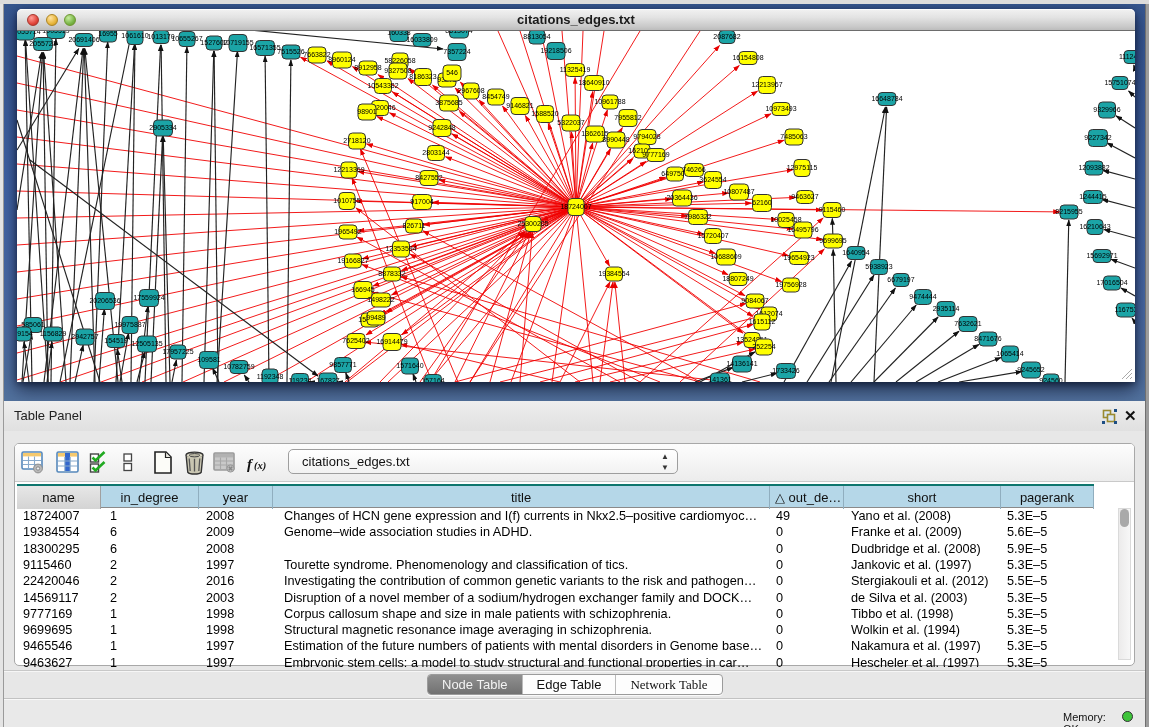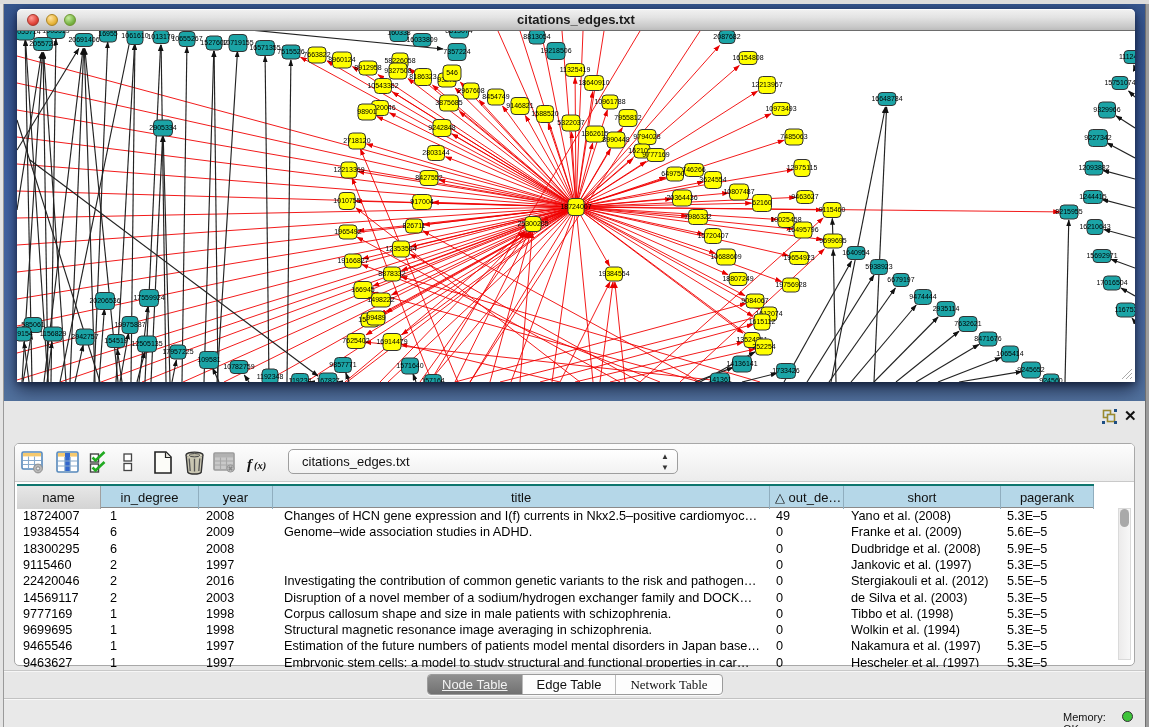--- a/index.html
+++ b/index.html
@@ -26,21 +26,21 @@
 #thead { left:17px; top:484px; width:1077px; height:24px; background:#b5d7e8; border-bottom:1px solid #8a8a8a; border-top:2px solid #0f766e; }
 .hc { position:absolute; top:0; height:23px; border-right:1px solid #90aebf; font-size:13px; color:#111; text-align:center; line-height:23px; }
 .hc.name { background:linear-gradient(180deg,#e7e7e7,#d4d4d4); border-right:1px solid #a0a0a0; }
 #rows { position:absolute; left:17px; top:509px; width:1083px; height:158px; overflow:hidden; }
 .trow { position:absolute; left:0; width:1083px; height:16px; font-size:12.7px; color:#000; }
 .trow span { position:absolute; top:0; white-space:nowrap; }
 #vsb { left:1118px; top:508px; width:13px; height:152px; background:linear-gradient(90deg,#ecebeb,#f7f7f7); border:1px solid #dadada; }
 #vsb .th { position:absolute; left:1px; top:0px; width:9px; height:18px; background:#a9a9a9; border-radius:5px; }
 #tabs { left:427px; top:674px; height:21px; border:1px solid #9b9b9b; border-radius:4px; background:#fdfdfd; overflow:hidden; box-shadow:0 1px 0 rgba(255,255,255,0.8); }
 .tab { float:left; height:21px; line-height:20px; font-size:13px; padding:0 14px; color:#111; border-right:1px solid #bbb; }
-.tab.sel { background:linear-gradient(180deg,#909090,#6e6e6e); color:#f3f3f3;text-decoration:underline; }
+.tab.sel { background:linear-gradient(180deg,#909090,#6e6e6e); color:#f3f3f3; }
 #tabs .tab:last-child { border-right:none;font-family:Liberation Serif, serif; }
 #hline { left:4px; top:670px; width:1141px; height:1px; background:#c8c8c8; box-shadow:0 1px 0 #f6f6f6; }
 #sbar { left:4px; top:698px; width:1141px; height:29px; background:#e9e9e9; border-top:1px solid #c2c2c2; box-shadow:inset 0 1px 0 #f8f8f8; }
 #mem { left:1063px; top:711px; font-size:11px; color:#111; }
 #memdot { left:1122px; top:711px; width:11px; height:11px; border-radius:50%; background:#3ec43a; border:1.5px solid #333; }
 #frame-top { left:0; top:0; width:1149px; height:4px; background:#dcdcdc; }
 #frame-left { left:0; top:4px; width:4px; height:723px; background:#e4e4e4; border-right:1px solid #9a9a9a; }
 #frame-right { left:1145px; top:4px; width:4px; height:723px; background:#9c9c9c; border-left:1px solid #6f6f6f; }
 </style></head>
 <body>
@@ -551,20 +551,23 @@
 <rect x="568" y="198.5" width="16" height="17" rx="4" fill="#ffff00" stroke="#333" stroke-width="1"></rect>
 <text x="576" y="209.4" font-size="7" fill="#000" text-anchor="middle">18724007</text>
 </svg>
       <svg class="grip" viewBox="0 0 12 12">
             <path d="M11 1L1 11M11 5L5 11M11 9L9 11" stroke="#aaa" stroke-width="1"></path>
           </svg>
     </div>
   </div>
 </div>
 <div class="abs" id="tpanel"></div>
+<div class="abs" id="tphead">
+      <div class="lbl">Table Panel</div>
+    </div>
 <div class="abs" id="tpfloat"><svg width="15" height="15" viewBox="0 0 15 15">
 <rect x="1.5" y="1.5" width="7" height="7" fill="#dce8f5" stroke="#9a8a30" stroke-width="1.6"></rect>
 <rect x="5.5" y="5.5" width="7" height="7" fill="#dce8f5" stroke="#9a8a30" stroke-width="1.6"></rect>
 <rect x="12" y="0" width="3" height="3" fill="#1d4e84"></rect>
 <rect x="0" y="12" width="3" height="3" fill="#1d4e84"></rect>
 <rect x="12" y="12" width="3" height="3" fill="#1d4e84"></rect>
 </svg></div>
 <div class="abs" id="tpx">✕</div>
 <div class="abs" id="tbox"></div>
 <div class="abs" id="tbar"></div>
@@ -649,20 +652,21 @@
         <span style="left:93px">6</span>
         <span style="left:189px">2008</span>
         <span style="left:759px">0</span>
         <span style="left:834px">Dudbridge et al. (2008)</span>
         <span style="left:990px">5.9E–5</span>
       </div>
 <div class="trow" style="top:48.9px">
         <span style="left:6px">9115460</span>
         <span style="left:93px">2</span>
         <span style="left:189px">1997</span>
+        <span style="left:267px">Tourette syndrome. Phenomenology and classification of tics.</span>
         <span style="left:759px">0</span>
         <span style="left:834px">Jankovic et al. (1997)</span>
         <span style="left:990px">5.3E–5</span>
       </div>
 <div class="trow" style="top:65.2px">
         <span style="left:6px">22420046</span>
         <span style="left:93px">2</span>
         <span style="left:189px">2016</span>
         <span style="left:267px">Investigating the contribution of common genetic variants to the risk and pathogen…</span>
         <span style="left:759px">0</span>
@@ -693,21 +697,21 @@
         <span style="left:189px">1998</span>
         <span style="left:267px">Structural magnetic resonance image averaging in schizophrenia.</span>
         <span style="left:759px">0</span>
         <span style="left:834px">Wolkin et al. (1994)</span>
         <span style="left:990px">5.3E–5</span>
       </div>
 <div class="trow" style="top:130.4px">
         <span style="left:6px">9465546</span>
         <span style="left:93px">1</span>
         <span style="left:189px">1997</span>
-        <span style="left:267px">Estimation of the future numbers of patients model mental disorders in Japan base…</span>
+        <span style="left:267px">Estimation of the future numbers of patients with mental disorders in Genome base…</span>
         <span style="left:759px">0</span>
         <span style="left:834px">Nakamura et al. (1997)</span>
         <span style="left:990px">5.3E–5</span>
       </div>
 <div class="trow" style="top:146.7px">
         <span style="left:6px">9463627</span>
         <span style="left:93px">1</span>
         <span style="left:189px">1997</span>
         <span style="left:267px">Embryonic stem cells: a model to study structural and functional properties in car…</span>
         <span style="left:759px">0</span>

